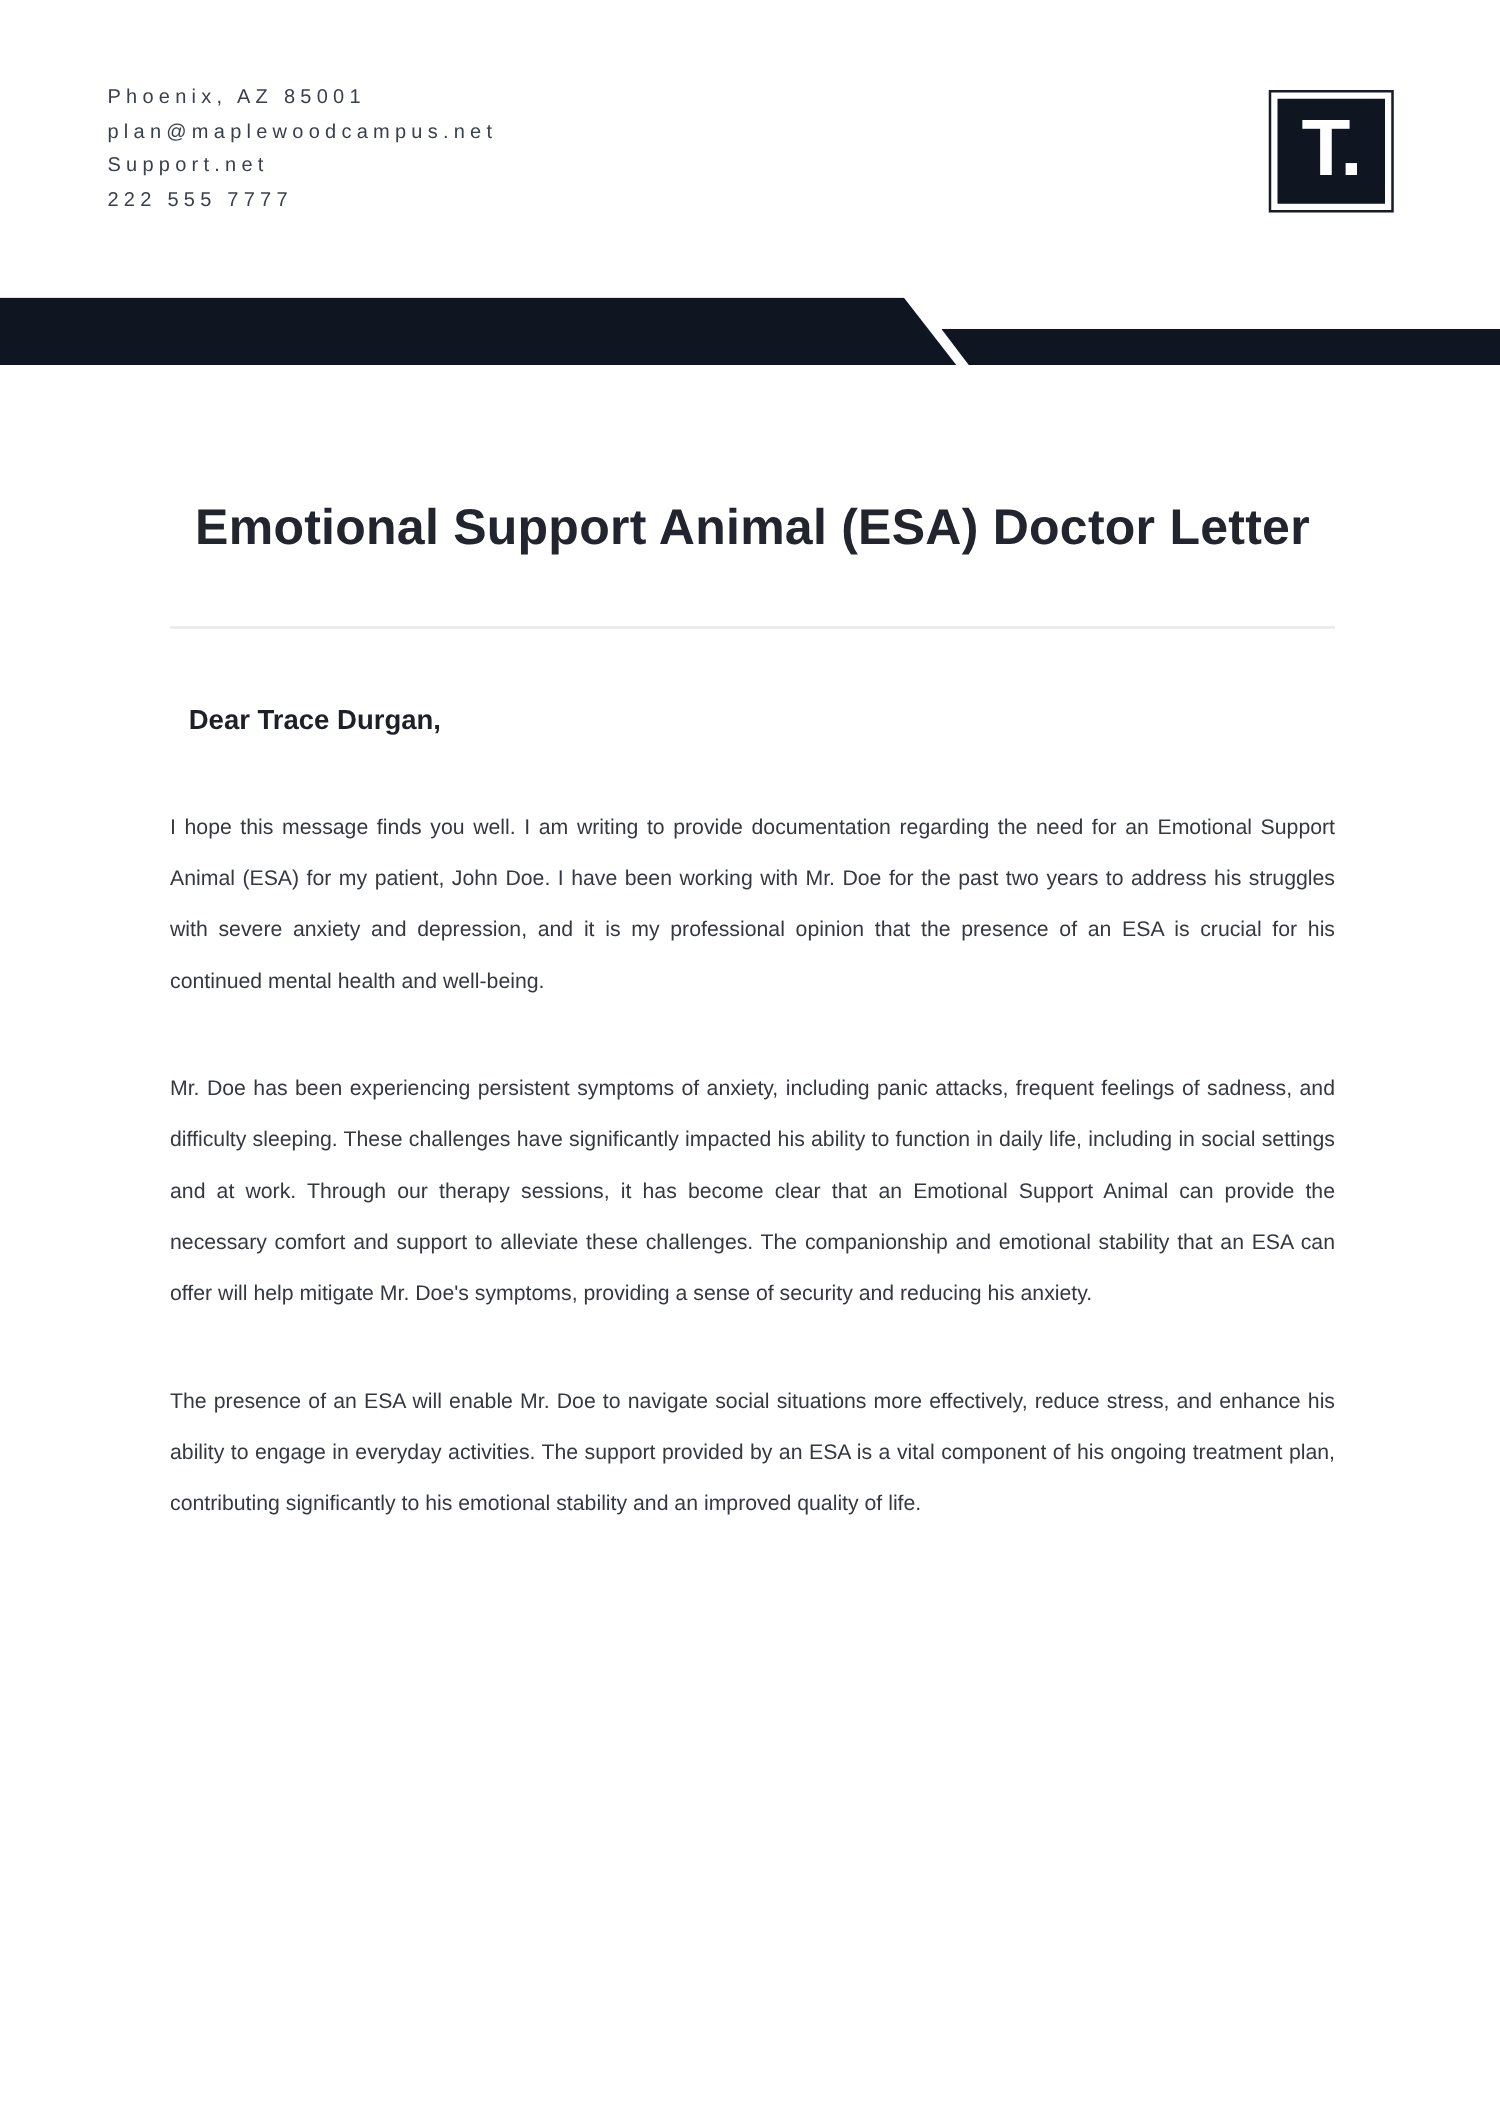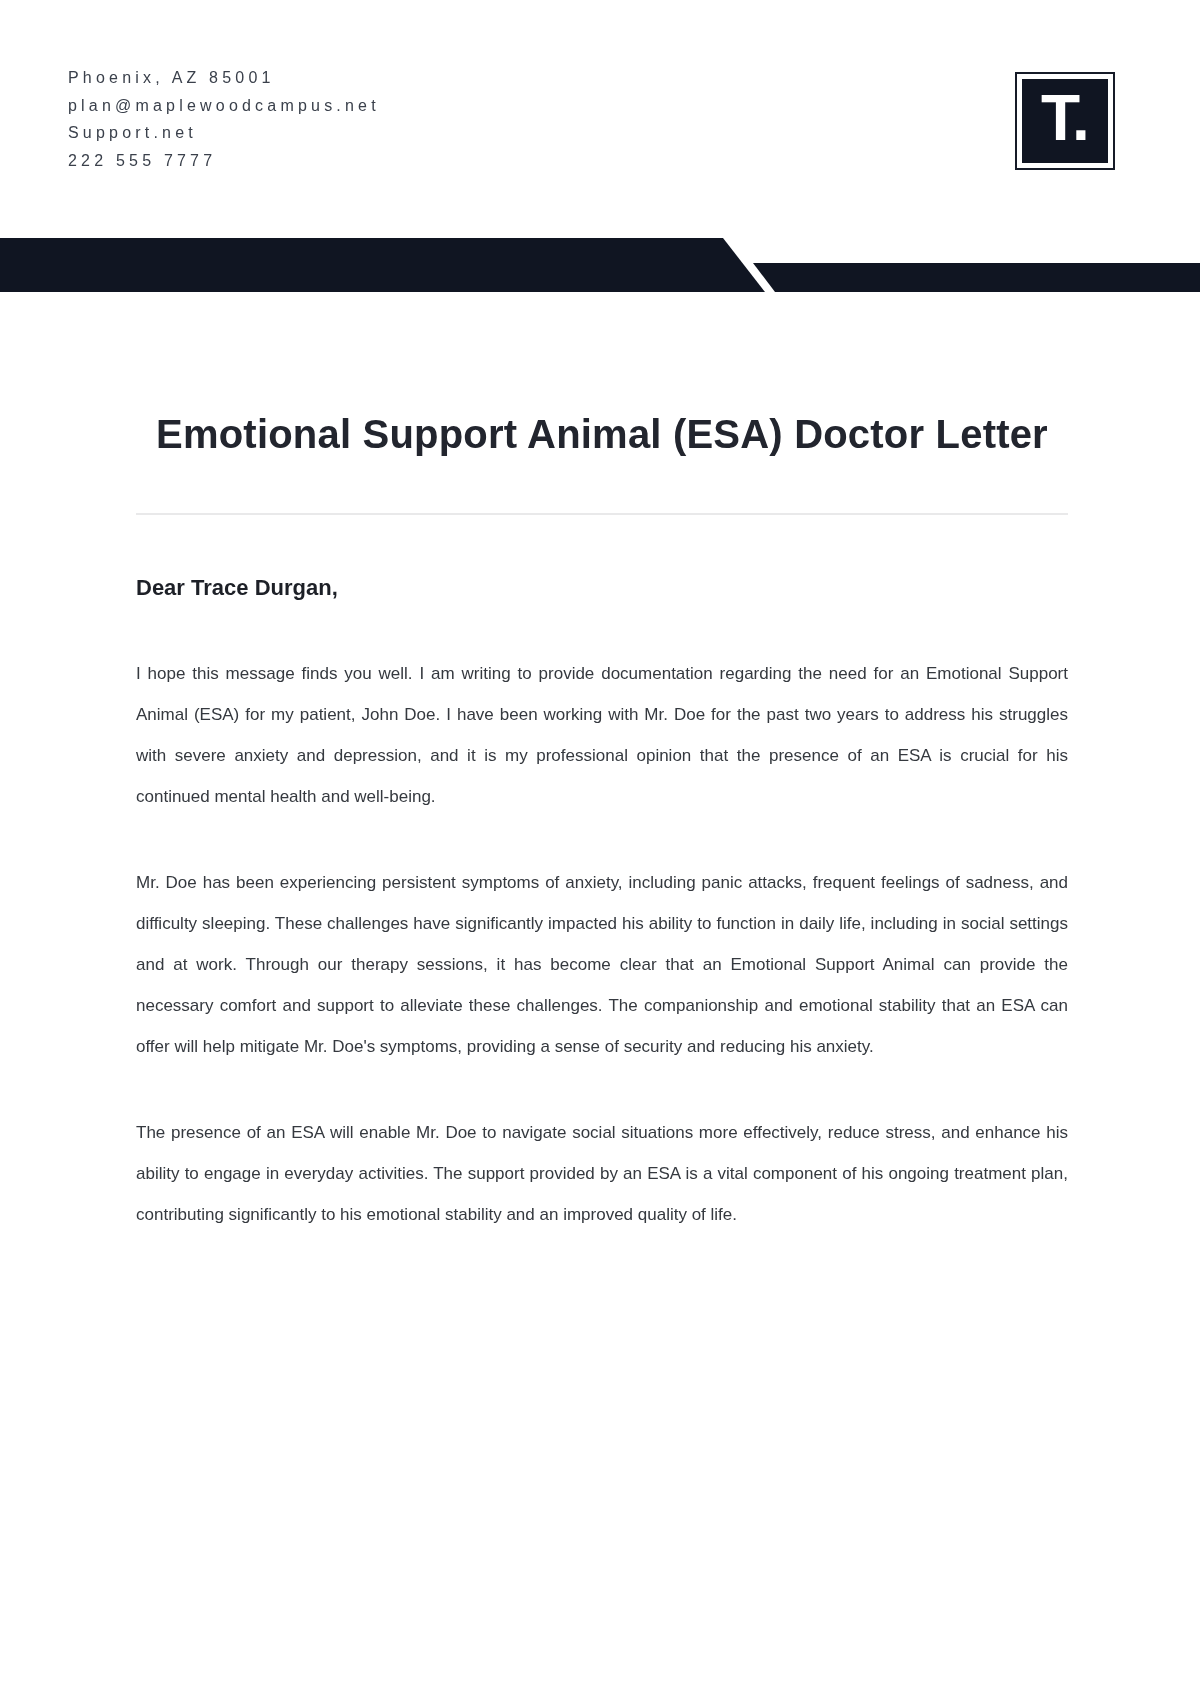--- a/index.html
+++ b/index.html
@@ -9,21 +9,21 @@
     width: 1200px;
     height: 1696px;
     background: #ffffff;
     overflow: hidden;
     font-family: "Liberation Sans", sans-serif;
   }
 
   
   .contact {
     position: absolute;
-    left: 68px;
+    left: 86px;
     top: 64px;
     font-size: 16px;
     line-height: 27.5px;
     letter-spacing: 4.2px;
     color: #3a404b;
     font-weight: 500;
   }
 
   
   .logo-outer {
@@ -64,21 +64,21 @@
     left: 753px;
     width: 447px;
     height: 29px;
     clip-path: polygon(0 0, 447px 0, 447px 29px, 22px 29px);
   }
 
   
   .content {
     position: absolute;
     left: 136px;
-    top: 12px;
+    top: 0;
     width: 932px;
   }
   .title {
     margin: 395px 0 0 0;
     font-size: 40px;
     line-height: 54px;
     font-weight: 700;
     text-align: center;
     color: #22252e;
     letter-spacing: 0.2px;
@@ -87,20 +87,21 @@
     height: 2px;
     background: #e9e9ea;
     margin-top: 52px;
   }
   .salutation {
     margin-top: 52px;
     font-size: 22px;
     line-height: 41px;
     font-weight: 700;
     color: #1d2027;
+    margin-left: 15px;
   }
   .para {
     margin: 45px 0 0 0;
     font-size: 17px;
     line-height: 41px;
     text-align: justify;
     color: #35393f;
   }
 </style>
 </head>

